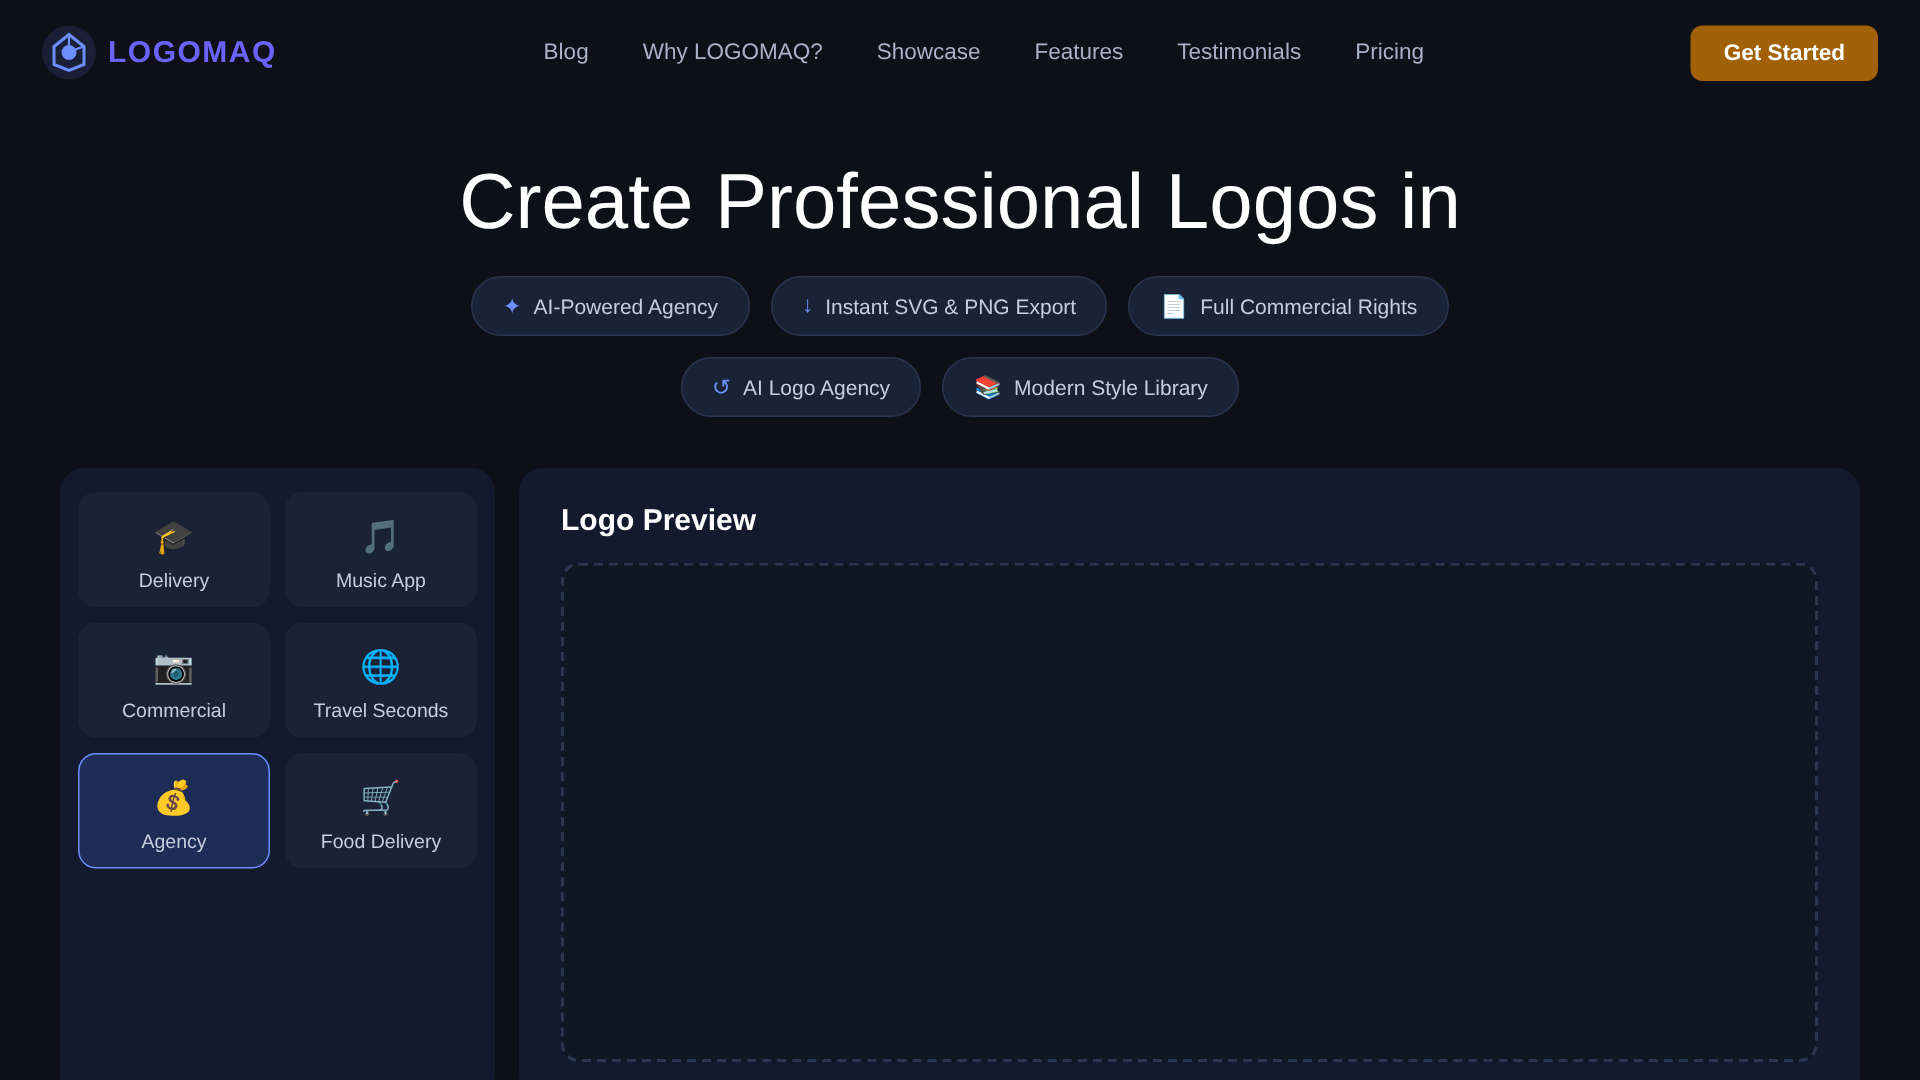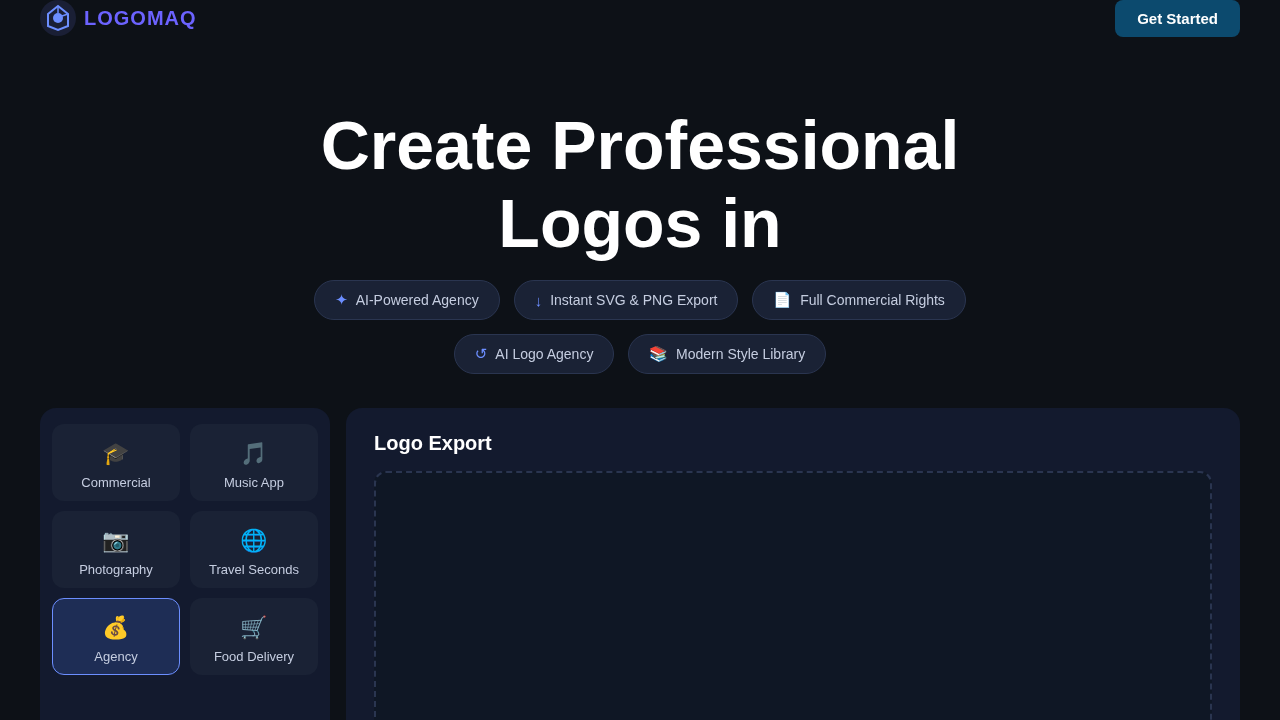--- a/index.html
+++ b/index.html
@@ -7,23 +7,23 @@
       font-family: -apple-system, BlinkMacSystemFont, 'Segoe UI', sans-serif;
       background: #0d1117;
       color: #fff;
       width: 1280px;
       height: 720px;
       overflow: hidden;
     }
     
     nav {
       display: flex;
-      align-items: flex-start;
+      align-items: center;
       justify-content: space-between;
-      padding: 0 40px;
+      padding: 0 28px;
       height: 70px;
       background: #0d1117;
     }
     .logo-area {
       display: flex;
       align-items: center;
       gap: 8px;
     }
     .logo-icon {
       width: 36px;
@@ -41,37 +41,37 @@
       gap: 36px;
       list-style: none;
     }
     .nav-links a {
       color: #aab0c6;
       text-decoration: none;
       font-size: 15px;
       font-weight: 500;
     }
     .btn-get-started {
-      background: #0c4a6e;
+      background: #a16207;
       color: #fff;
       border: none;
       border-radius: 8px;
       padding: 10px 22px;
       font-size: 15px;
       font-weight: 600;
       cursor: pointer;
     }
     
     .hero {
       text-align: center;
       padding: 36px 60px 24px;
     }
     .hero h1 {
-      font-size: 68px;
-      font-weight: 700;
+      font-size: 52px;
+      font-weight: 400;
       line-height: 1.15;
       color: #fff;
       max-width: 720px;
       margin: 0 auto 18px;
     }
     .hero p {
       font-size: 17px;
       color: #8892a4;
       max-width: 640px;
       margin: 0 auto 28px;
@@ -191,20 +191,28 @@
   <div class="logo-area">
     <svg class="logo-icon" viewBox="0 0 36 36" fill="none">
       <circle cx="18" cy="18" r="18" fill="#1a1f35"></circle>
       <polygon points="18,6 28,14 28,26 18,30 8,26 8,14" stroke="#6c8eff" stroke-width="2" fill="none"></polygon>
       <circle cx="18" cy="18" r="5" fill="#6c8eff"></circle>
       <line x1="18" y1="6" x2="18" y2="13" stroke="#6c8eff" stroke-width="1.5"></line>
       <line x1="28" y1="14" x2="22" y2="16" stroke="#6c8eff" stroke-width="1.5"></line>
     </svg>
     <span class="logo-text">LOGOMAQ</span>
   </div>
+  <ul class="nav-links">
+    <li><a href="#">Blog</a></li>
+    <li><a href="#">Why LOGOMAQ?</a></li>
+    <li><a href="#">Showcase</a></li>
+    <li><a href="#">Features</a></li>
+    <li><a href="#">Testimonials</a></li>
+    <li><a href="#">Pricing</a></li>
+  </ul>
   <button class="btn-get-started">Get Started</button>
 </nav>
 
 <div class="hero">
   <h1>
     <span>Create Professional Logos in</span><br>
   </h1>
   <div class="feature-badges">
     <div class="badge">
       <span class="badge-icon">✦</span>
@@ -231,43 +239,43 @@
   </div>
 </div>
 
 <div class="main-section">
 
   <div class="left-panel">
     <div class="category-grid">
 
       <div class="category-item">
         <span class="category-icon">🎓</span>
-        <span class="category-label">Commercial</span>
+        <span class="category-label">Delivery</span>
       </div>
       <div class="category-item">
         <span class="category-icon">🎵</span>
         <span class="category-label">Music App</span>
       </div>
       <div class="category-item">
         <span class="category-icon">📷</span>
-        <span class="category-label">Photography</span>
+        <span class="category-label">Commercial</span>
       </div>
       <div class="category-item">
         <span class="category-icon">🌐</span>
         <span class="category-label">Travel Seconds</span>
       </div>
       <div class="category-item active">
         <span class="category-icon">💰</span>
         <span class="category-label">Agency</span>
       </div>
       <div class="category-item">
         <span class="category-icon">🛒</span>
         <span class="category-label">Food Delivery</span>
       </div>
     </div>
 
   </div>
 
   <div class="right-panel">
-    <div class="logo-preview-title">Logo Export</div>
+    <div class="logo-preview-title">Logo Preview</div>
     <div class="preview-box"></div>
   </div>
 </div>
 
 </body></html>

